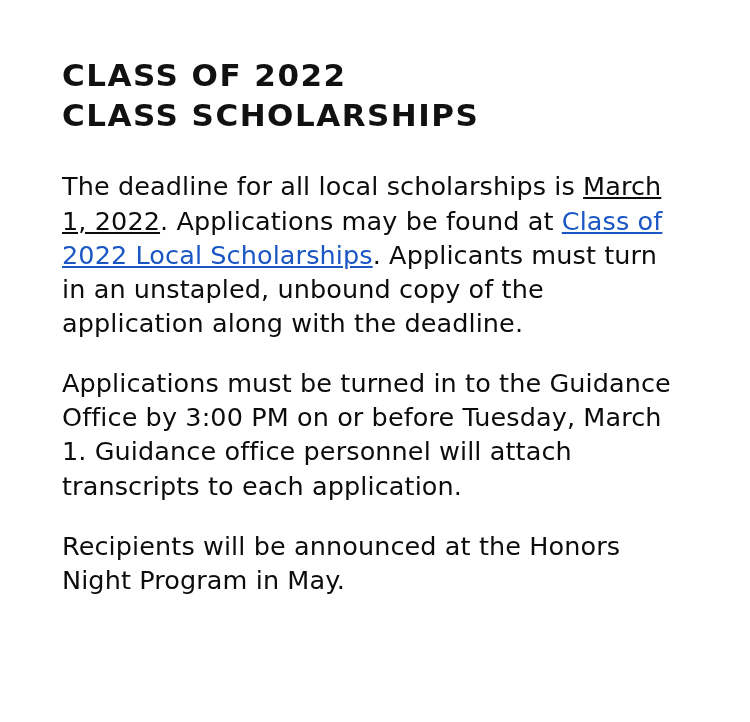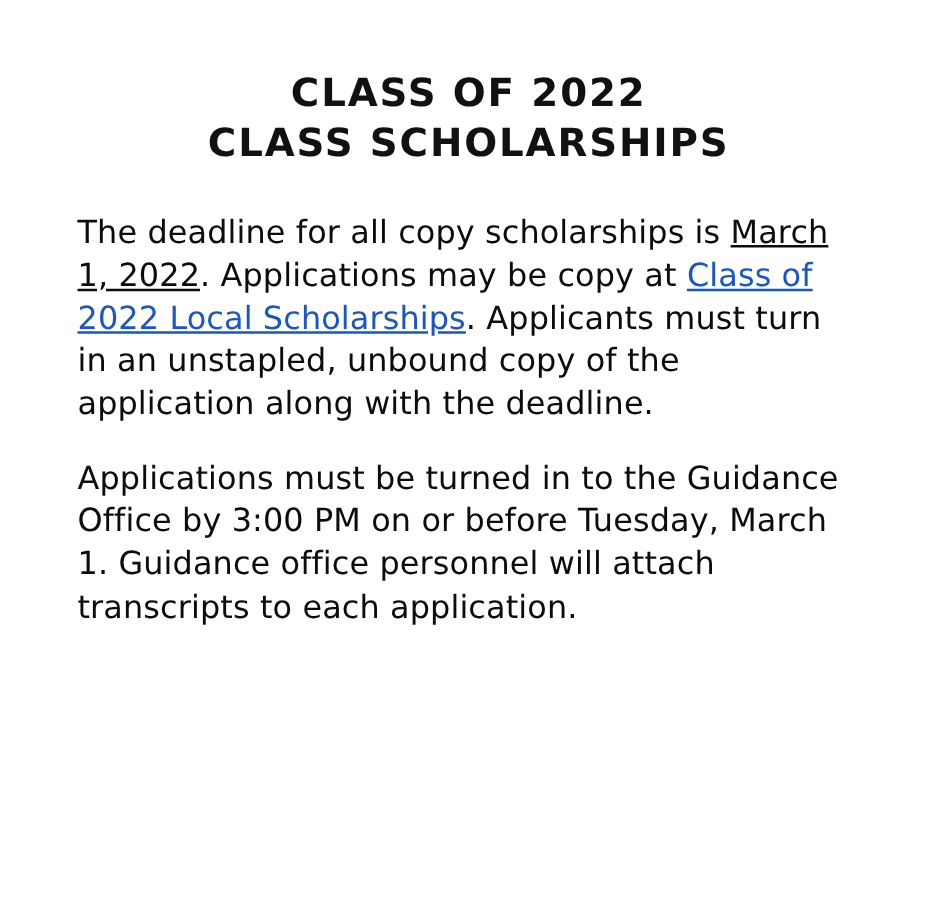--- a/index.html
+++ b/index.html
@@ -15,21 +15,21 @@
     overflow: hidden;
   }
   .page {
     width: 750px;
     height: 722px;
     box-sizing: border-box;
     padding: 56px 62px 0 62px;
     position: relative;
   }
   .title-block {
-    text-align: center;
+    text-align: left;
     margin-bottom: 34px;
   }
   .title-line {
     font-family: "DejaVu Sans", sans-serif;
     font-size: 31px;
     font-weight: 700;
     letter-spacing: 1.5px;
     line-height: 1.28;
     color: #111111;
   }
@@ -61,19 +61,20 @@
 
 <div class="page">
 
   <div class="title-block">
     <div class="title-line">CLASS OF 2022</div>
     <div class="title-line">CLASS SCHOLARSHIPS</div>
   </div>
 
   <div class="body-block">
 
-    <p class="para"><span>The deadline for all copy scholarships is </span><span class="u">March 1, 2022</span><span>. Applications may be copy at </span><a class="link" href="#">Class of 2022 Local Scholarships</a><span>.  Applicants must turn in an unstapled, unbound copy of the application along with the deadline.</span></p>
+    <p class="para"><span>The deadline for all local scholarships is </span><span class="u">March 1, 2022</span><span>. Applications may be found at </span><a class="link" href="#">Class of 2022 Local Scholarships</a><span>.  Applicants must turn in an unstapled, unbound copy of the application along with the deadline.</span></p>
 
     <p class="para">Applications must be turned in to the Guidance Office by 3:00 PM on or before Tuesday, March 1. Guidance office personnel will attach transcripts to each application.</p>
 
+    <p class="para">Recipients will be announced at the Honors Night Program in May.</p>
 
   </div>
 </div>
 
 </body></html>

